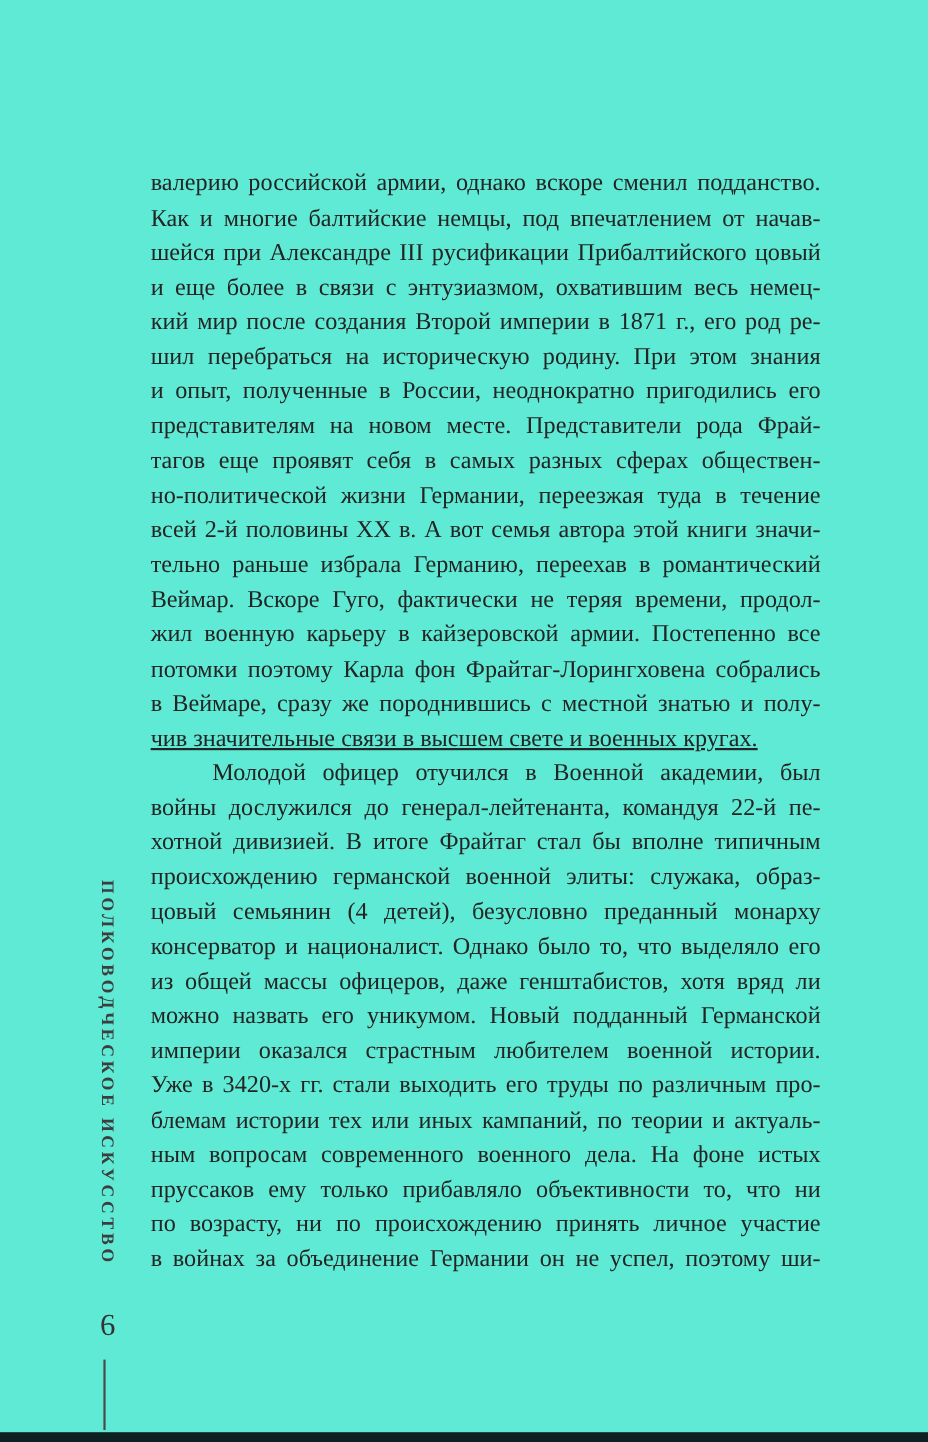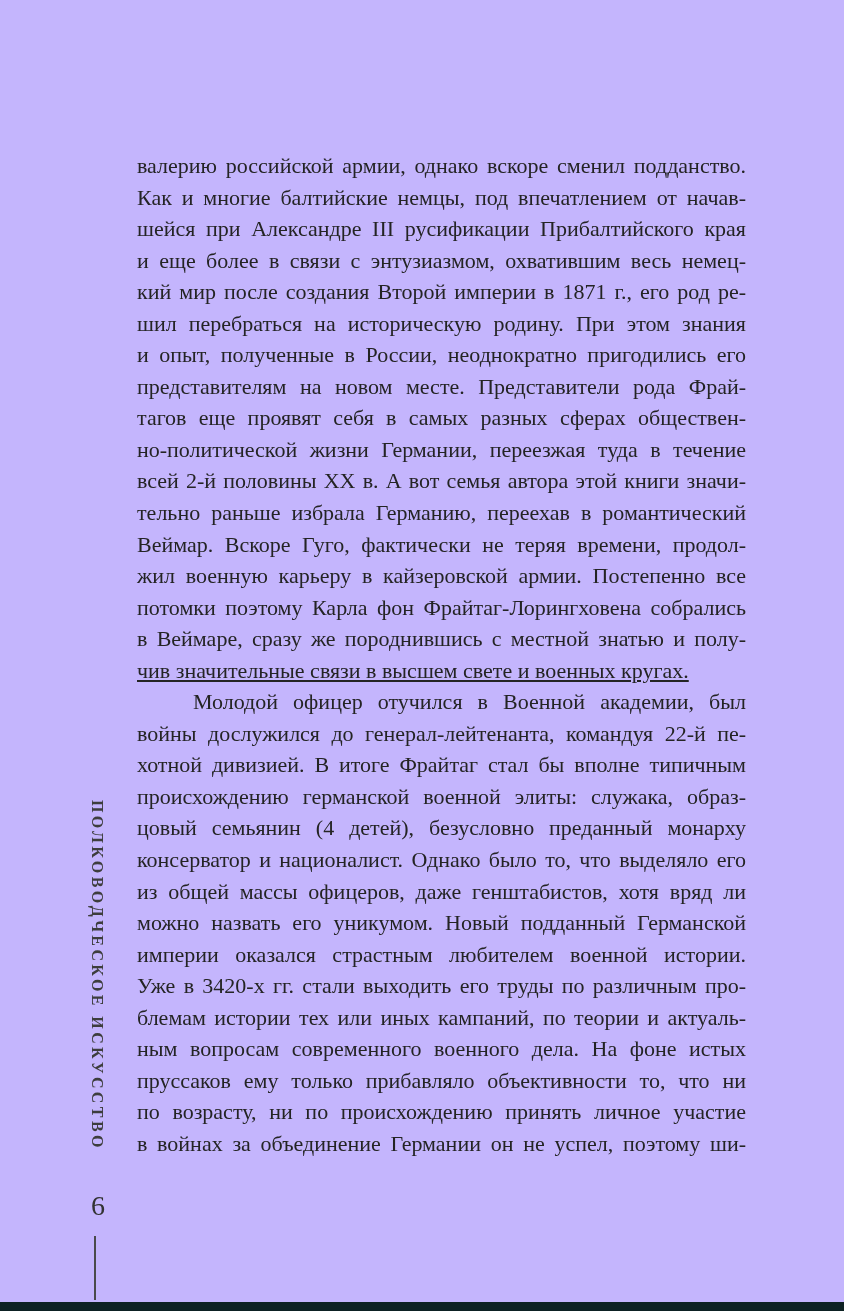--- a/index.html
+++ b/index.html
@@ -4,21 +4,21 @@
 <style>
   * { margin: 0; padding: 0; box-sizing: border-box; }
   html, body { background: #ffffff; }
   body {
     width: 844px;
     height: 1311px;
     position: relative;
     overflow: hidden;
     font-family: "Liberation Serif", "DejaVu Serif", serif;
   }
-  .page { position: absolute; inset: 0; background: #c4b5fd; }
+  .page { position: absolute; inset: 0; background: #5eead4; }
 
   
   .text-block {
     position: absolute;
     left: 137px;
     top: 150px;
     width: 609px;
     color: #242424;
     font-size: 22px;
     line-height: 31.55px;
@@ -82,21 +82,21 @@
 </style>
 </head>
 <body>
 
 <div class="page">
 
   <div class="text-block" style="color: rgb(36, 36, 36);">
       <div class="paragraph" data-justify-last="false">
         <div class="line">валерию российской армии, однако вскоре сменил подданство.</div>
         <div class="line">Как и многие балтийские немцы, под впечатлением от начав-</div>
-        <div class="line">шейся при Александре III русификации Прибалтийского края</div>
+        <div class="line">шейся при Александре III русификации Прибалтийского цовый</div>
         <div class="line">и еще более в связи с энтузиазмом, охватившим весь немец-</div>
         <div class="line">кий мир после создания Второй империи в 1871 г., его род ре-</div>
         <div class="line">шил перебраться на историческую родину. При этом знания</div>
         <div class="line">и опыт, полученные в России, неоднократно пригодились его</div>
         <div class="line">представителям на новом месте. Представители рода Фрай-</div>
         <div class="line">тагов еще проявят себя в самых разных сферах обществен-</div>
         <div class="line">но-политической жизни Германии, переезжая туда в течение</div>
         <div class="line">всей 2-й половины XX в. А вот семья автора этой книги значи-</div>
         <div class="line">тельно раньше избрала Германию, переехав в романтический</div>
         <div class="line">Веймар. Вскоре Гуго, фактически не теряя времени, продол-</div>

